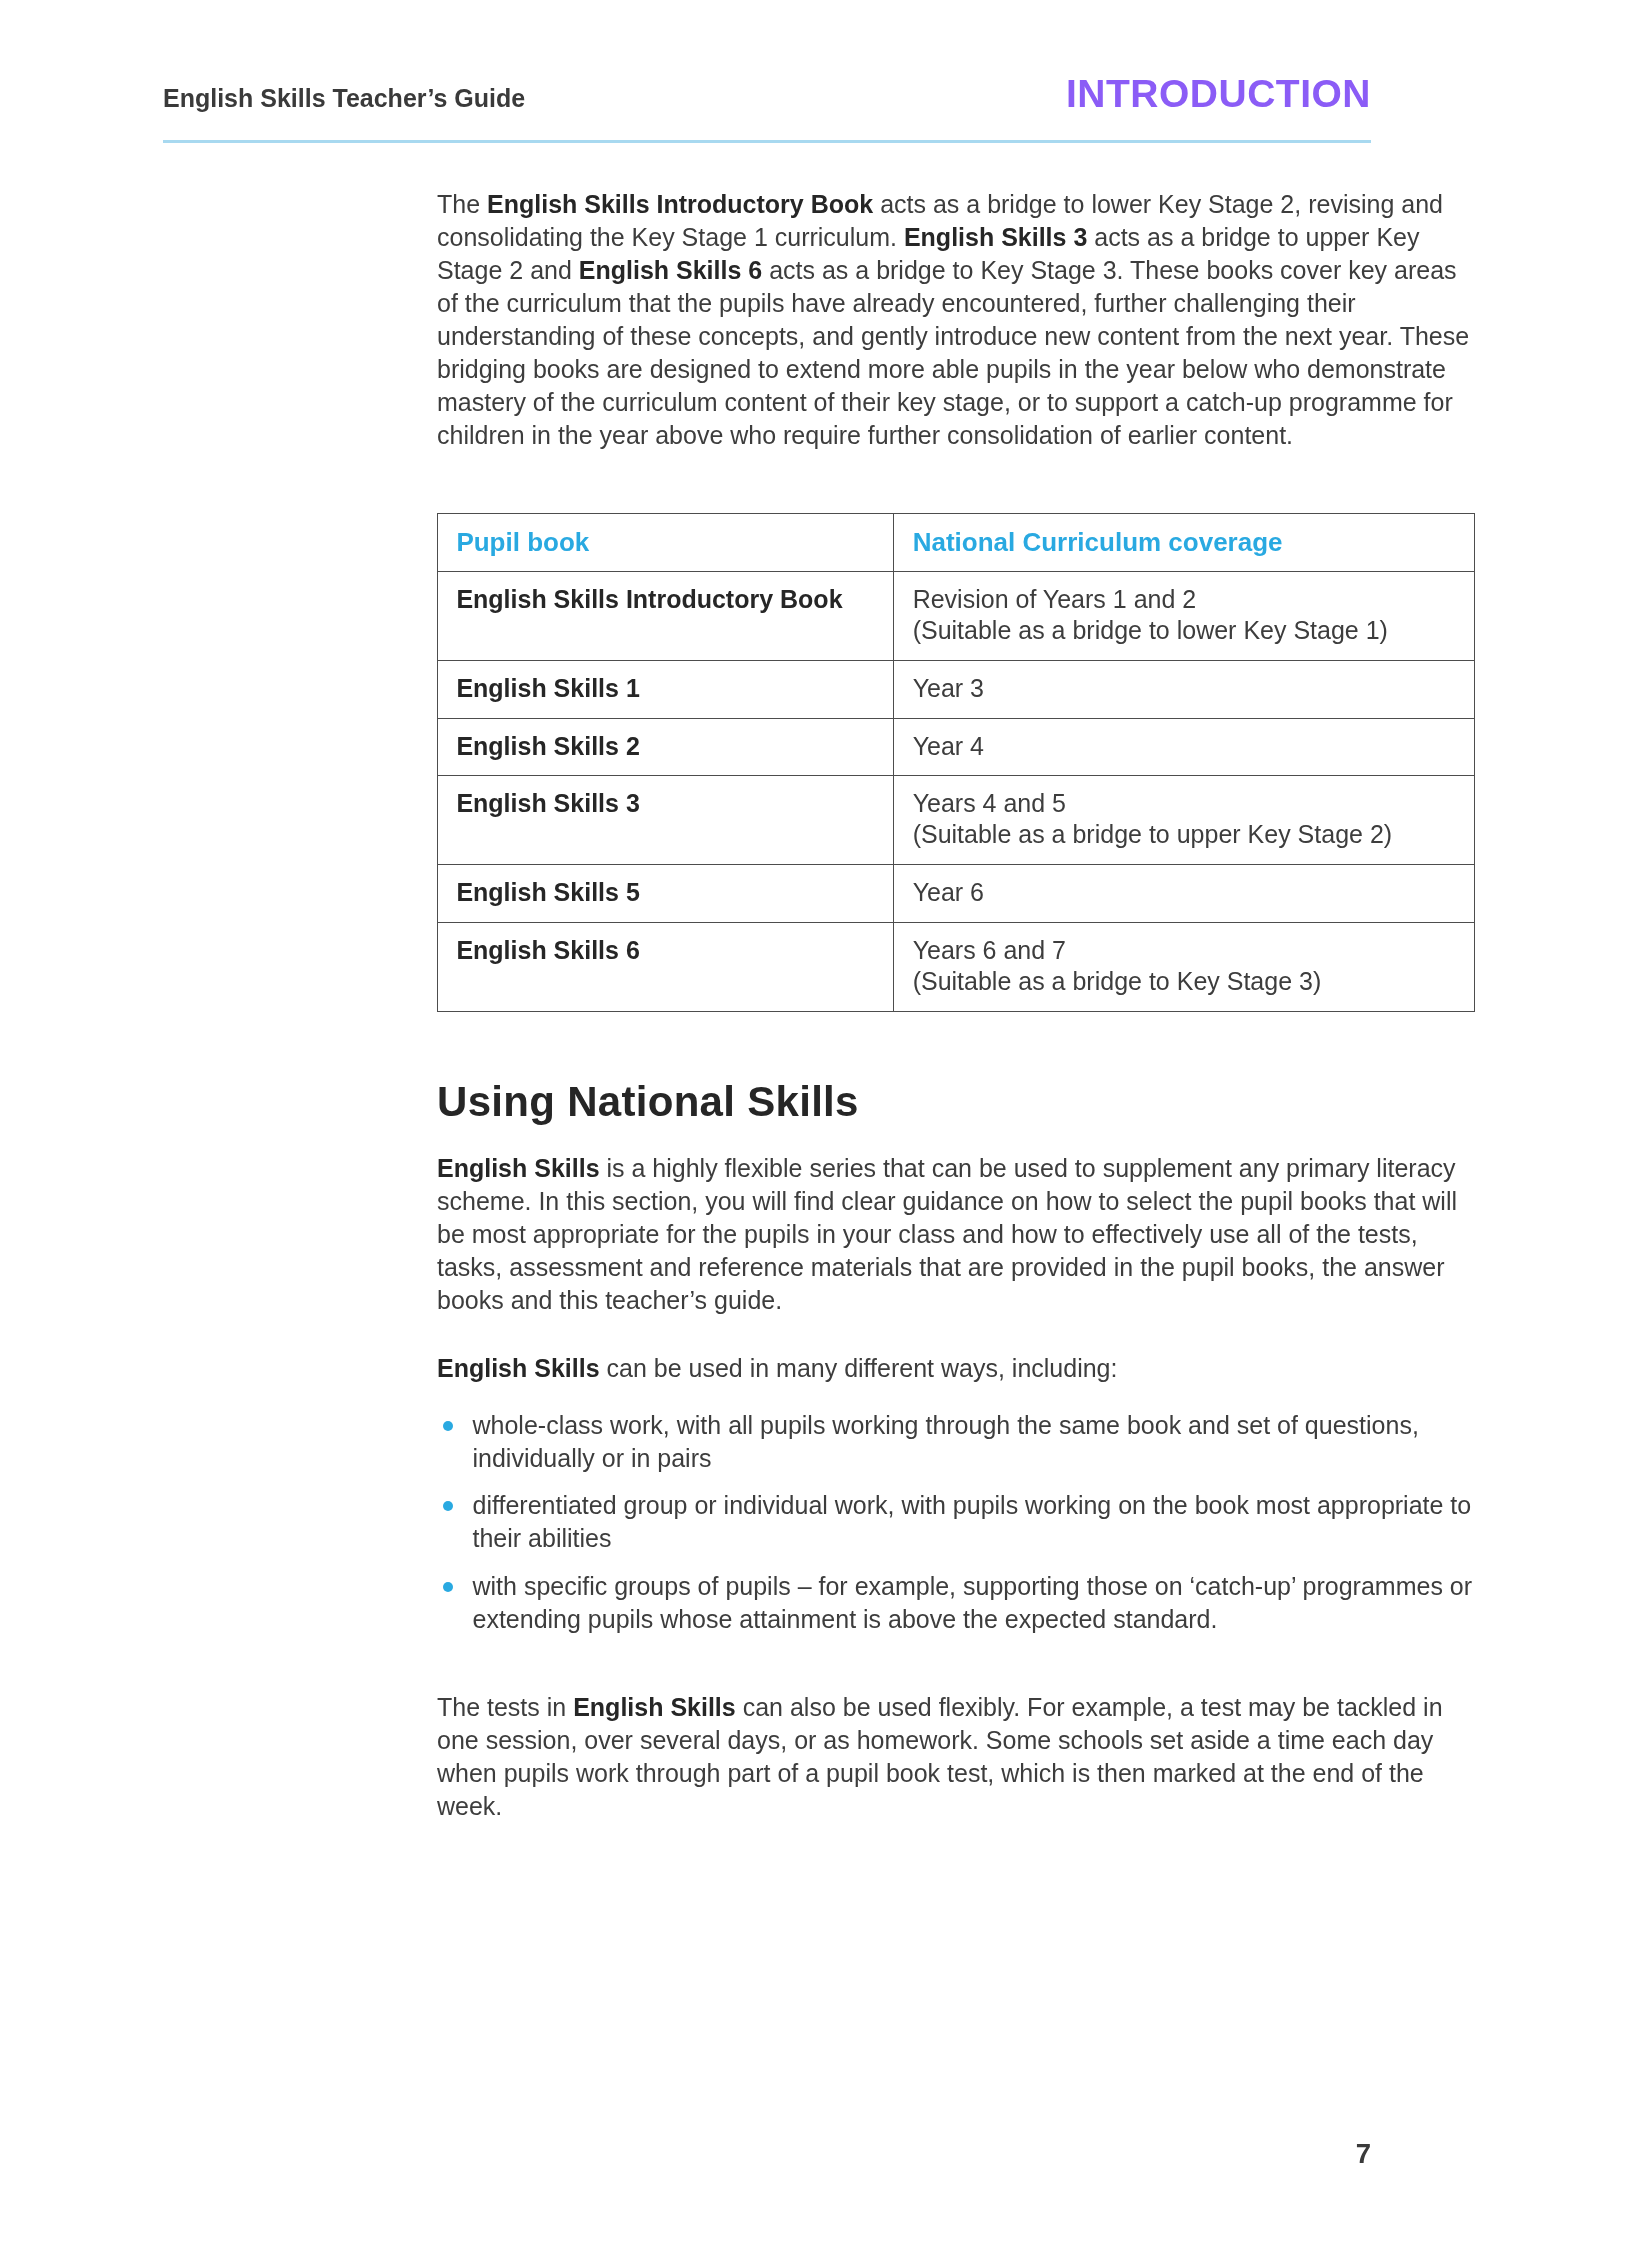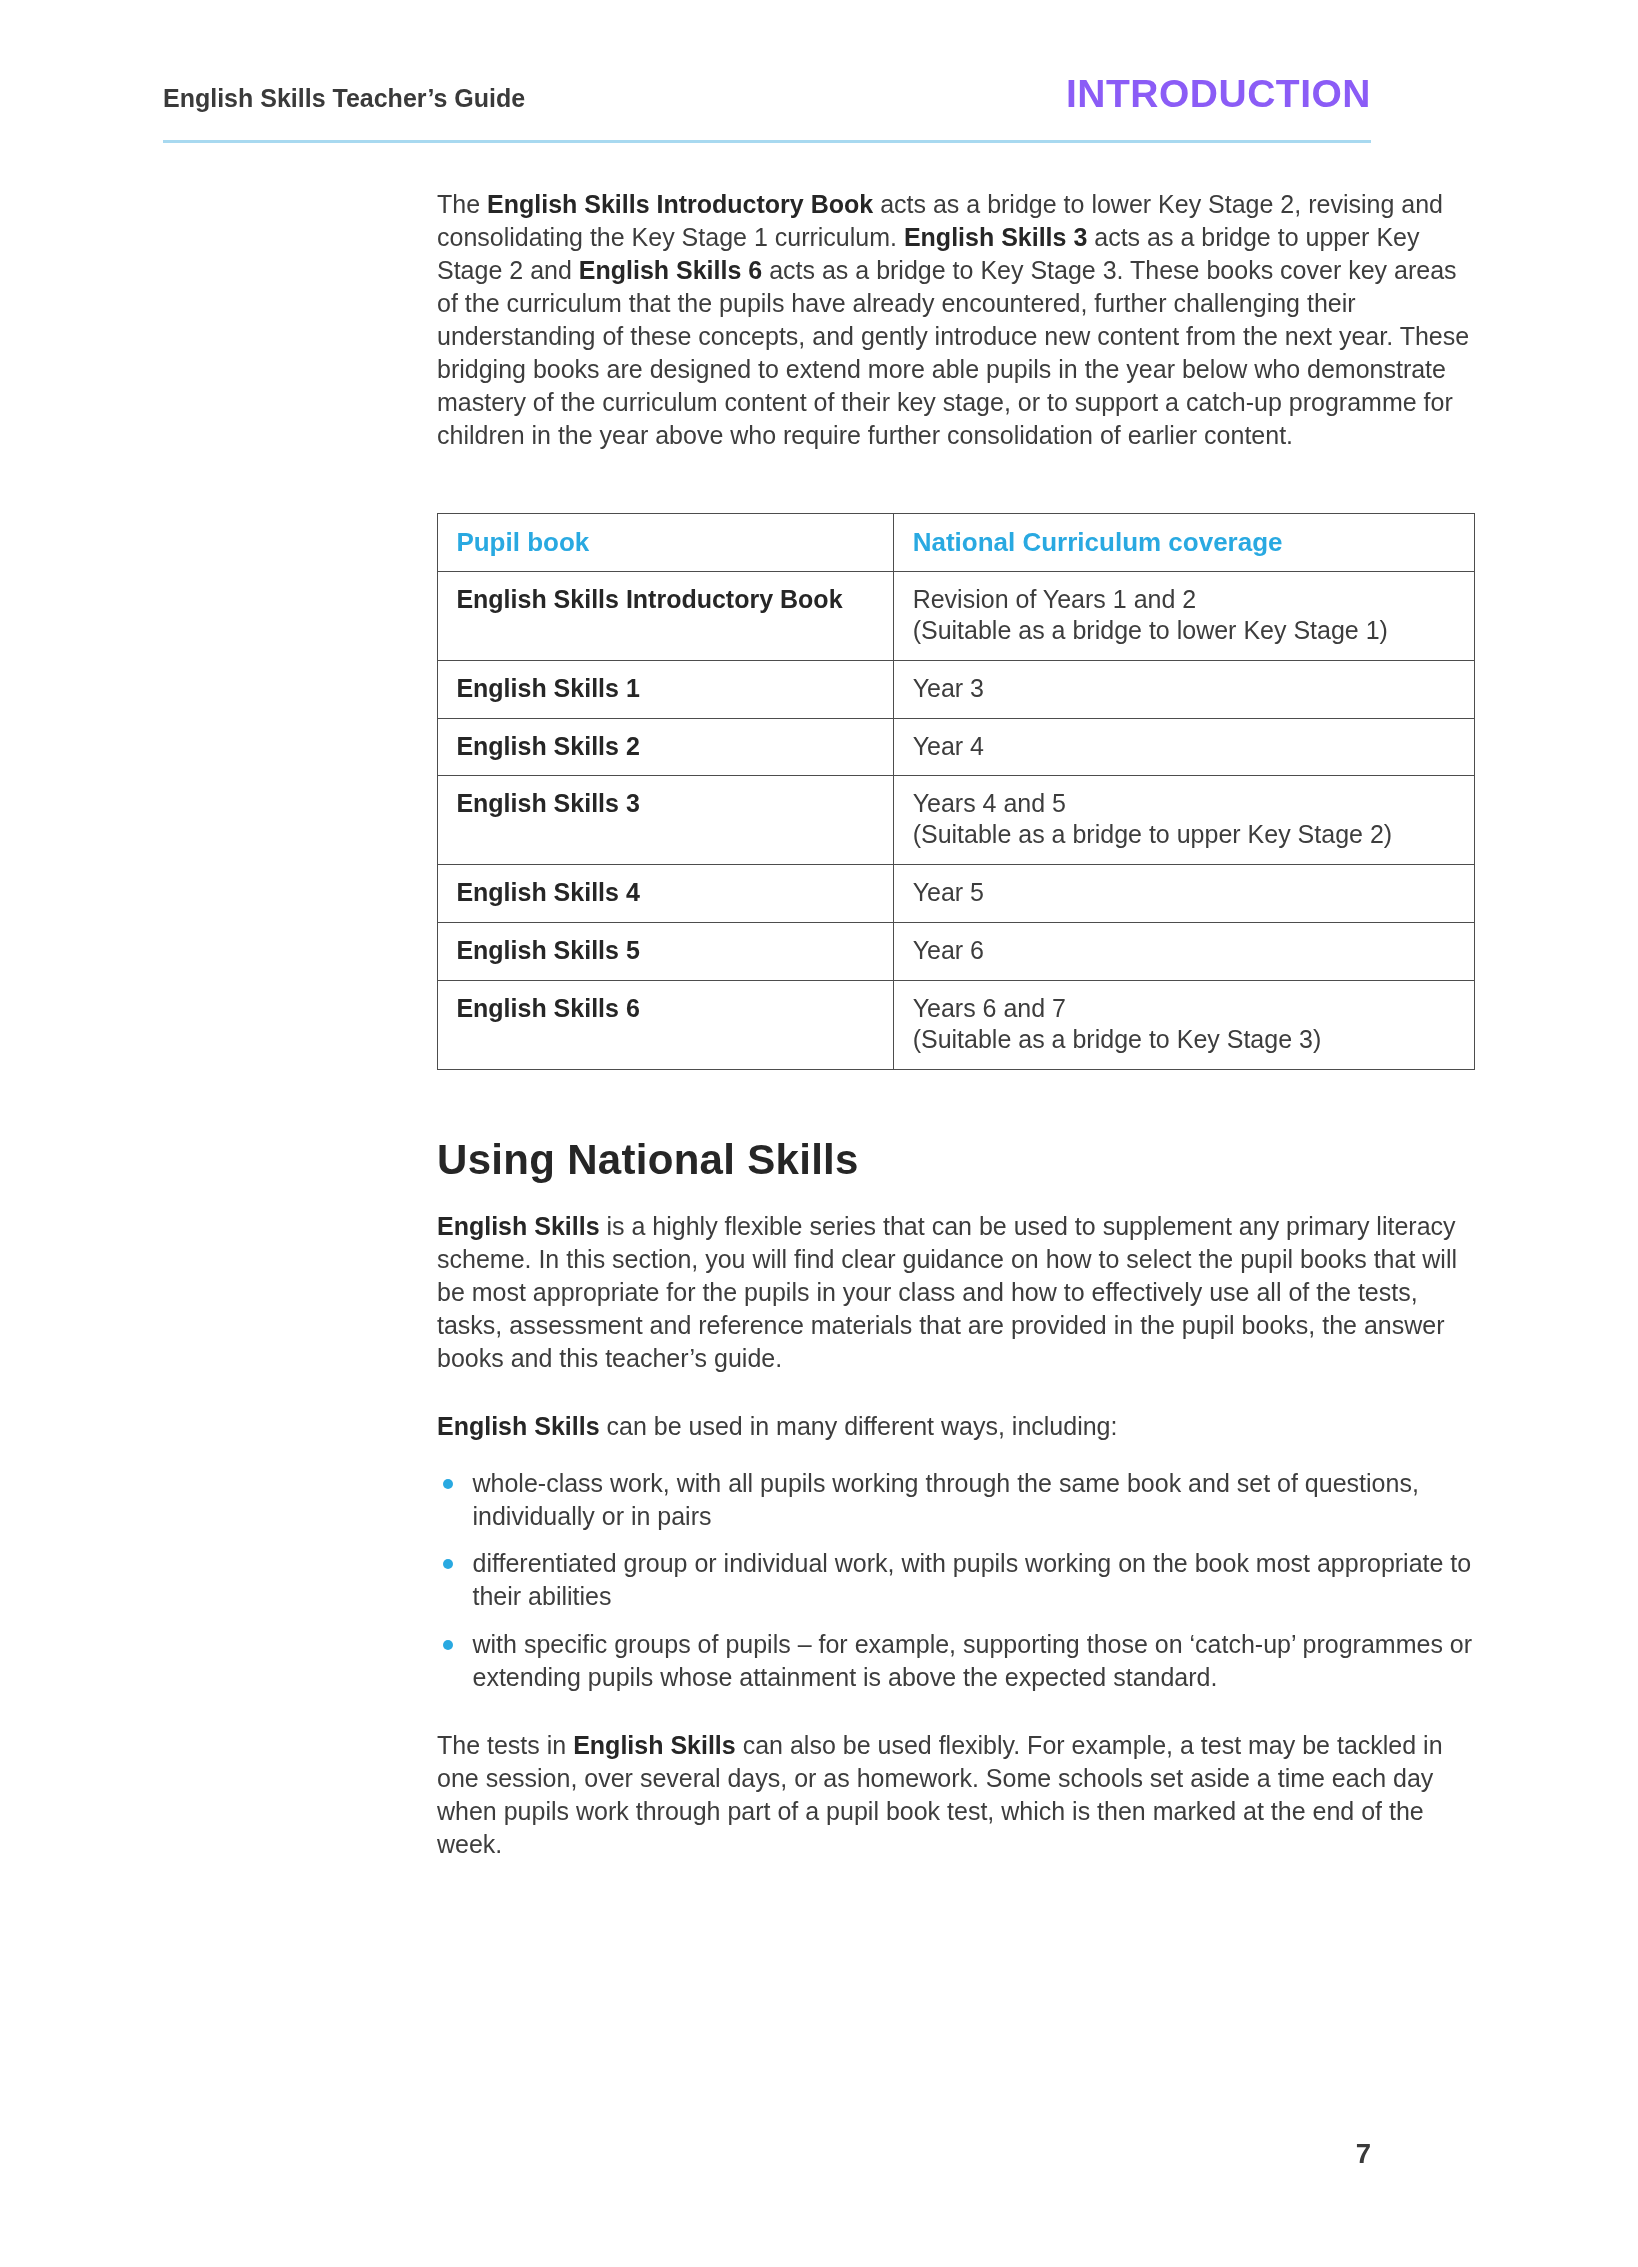--- a/index.html
+++ b/index.html
@@ -35,21 +35,21 @@
   .body-col {
     position: absolute;
     left: 437px;
     width: 1038px;
     top: 188px;
   }
   .para { font-size: 25px; line-height: 33px; color: var(--text, #3d3d3d); }
   .para .b, .b { font-weight: 700; color: #262626; }
   .mt-mastery { margin-top: 59px; }
   .mt-p4 { margin-top: 35px; }
-  .mt-p5 { margin-top: 35px; }
+  .mt-p5 { margin-top: 55px; }
 
   .coverage-table {
     border-collapse: collapse;
     width: 100%;
     margin-top: 61px;
   }
   .coverage-table th, .coverage-table td {
     border: 1.8px solid var(--table_border, #4d4d4d);
     text-align: left;
     vertical-align: top;
@@ -140,26 +140,20 @@
           </td>
         </tr>
         <tr>
           <td class="book">English Skills 3</td>
           <td class="cov">
             <div>Years 4 and 5</div>
             <div>(Suitable as a bridge to upper Key Stage 2)</div>
           </td>
         </tr>
         <tr>
-          <td class="book">English Skills 4</td>
-          <td class="cov">
-            <div>Year 5</div>
-          </td>
-        </tr>
-        <tr>
           <td class="book">English Skills 5</td>
           <td class="cov">
             <div>Year 6</div>
           </td>
         </tr>
         <tr>
           <td class="book">English Skills 6</td>
           <td class="cov">
             <div>Years 6 and 7</div>
             <div>(Suitable as a bridge to Key Stage 3)</div>

